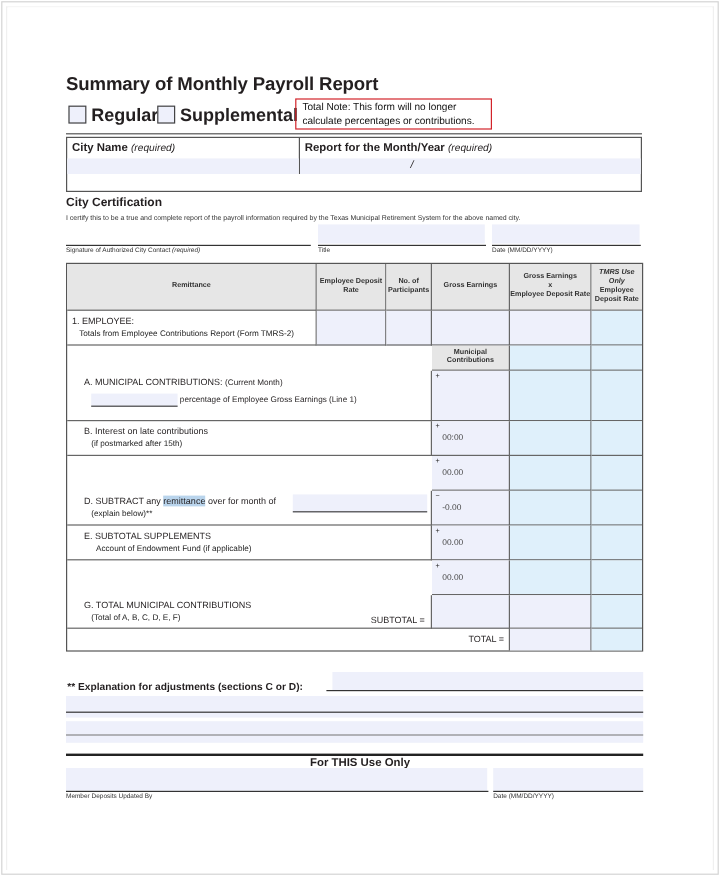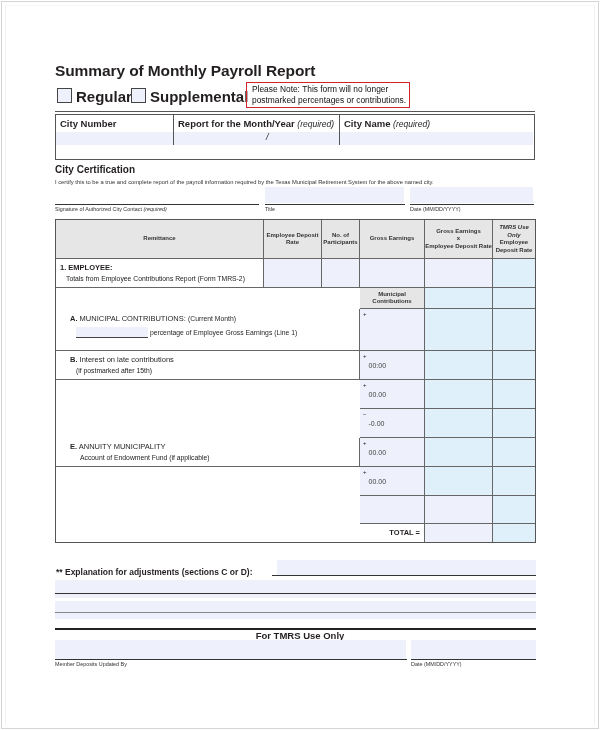--- a/index.html
+++ b/index.html
@@ -25,21 +25,21 @@
 
   .cert-title { left: 55px; top: 164px; font-size: 10px; font-weight: bold; }
   .cert-text { left: 55px; top: 179px; font-size: 5.8px; color: #333; }
   .sigline { border-top: 1px solid #333; }
   .tiny { font-size: 5.4px; color: #333; }
 
   .tbl { left: 55px; top: 219px; width: 481px; height: 324px; border: 1.5px solid #555; }
   .cell { position: absolute; border-right: 1px solid #666; border-bottom: 1px solid #666; }
   .hdr { background: #e6e6e6; font-size: 6px; font-weight: bold; display: flex; align-items: center; justify-content: center; text-align: center; line-height: 7.5px; color: #333; }
   .rl { font-size: 7.5px; line-height: 11px; padding: 4px 0 0 4px; }
-  .rl b { font-weight: bold; }
+  .rl b { font-weight: normal; }
   .sub { font-size: 6.8px; padding-left: 10px; display: block; color: #222; }
   .amt { font-size: 7px; color: #444; padding: 2px 0 0 3px; }
   .amt .sign { font-size: 6px; vertical-align: top; color: #222; }
   .amt .val { display: inline-block; margin-top: 9px; margin-left: 2px; }
   .hl { background: #b9d4ec; }
   .blankline { display: inline-block; border-bottom: 1px solid #444; vertical-align: bottom; }
 
   .expl { left: 56px; top: 567px; font-size: 8.5px; font-weight: bold; }
   .tmrs-title { left: 0; width: 600px; top: 630px; text-align: center; font-size: 9.5px; font-weight: bold; }
 </style>
@@ -50,44 +50,40 @@
 <div class="frame-inner"></div>
 
 <div class="abs title">Summary of Monthly Payroll Report</div>
 
 <div class="abs chk" style="left:57px;top:88px;"></div>
 <div class="abs chk-label" style="left:76px;top:88px;">Regular</div>
 <div class="abs chk" style="left:131px;top:88px;"></div>
 <div class="abs chk-label" style="left:150px;top:88px;">Supplemental</div>
 
 <div class="abs note">
-  <div>Please Note: This form will no longer</div>
-  <div>postmarked percentages or contributions.</div>
+  <div>Total Note: This form will no longer</div>
+  <div>calculate percentages or contributions.</div>
 </div>
 
 <div class="abs rule" style="left:55px;top:111px;width:480px;"></div>
 
 <div class="abs cityinfo">
   <div class="cityinfo-row">
-    <div class="cityinfo-cell" style="width:118px;">
-      <span>City Number</span>
-      <div class="abs fill" style="left:0;bottom:0;width:117px;height:13px;"></div>
+    <div class="cityinfo-cell" style="width:194px;">
+      <span>City Name</span>
+      <i>(required)</i>
+      <div class="abs fill" style="left:0;bottom:0;width:193px;height:13px;"></div>
     </div>
     <div class="cityinfo-cell" style="flex:1;">
       <span>Report for the Month/Year</span>
       <i>(required)</i>
       <div class="abs fill" style="left:0;bottom:0;width:100%;height:13px;">
         <span class="abs" style="left:92px;top:0px;font-size:9px;font-style:italic;font-weight:normal;">/</span>
       </div>
     </div>
-    <div class="cityinfo-cell" style="width:194px;">
-      <span>City Name</span>
-      <i>(required)</i>
-      <div class="abs fill" style="left:0;bottom:0;width:193px;height:13px;"></div>
-    </div>
   </div>
 </div>
 
 <div class="abs cert-title">City Certification</div>
 <div class="abs cert-text">I certify this to be a true and complete report of the payroll information required by the Texas Municipal Retirement System for the above named city.</div>
 
 <div class="abs fill" style="left:265px;top:187px;width:139px;height:16px;"></div>
 <div class="abs fill" style="left:410px;top:187px;width:123px;height:16px;"></div>
 <div class="abs sigline" style="left:55px;top:204px;width:204px;"></div>
 <div class="abs sigline" style="left:265px;top:204px;width:140px;"></div>
@@ -154,62 +150,74 @@
   </div>
   <div class="cell fill-blue" style="left:369px;top:131px;width:68px;height:29px;"></div>
   <div class="cell fill-blue" style="left:437px;top:131px;width:42px;height:29px;border-right:none;"></div>
 
   <div class="cell fill amt" style="left:304px;top:160px;width:65px;height:29px;">
     <span class="sign">+</span><span class="val">00.00</span>
   </div>
   <div class="cell fill-blue" style="left:369px;top:160px;width:68px;height:29px;"></div>
   <div class="cell fill-blue" style="left:437px;top:160px;width:42px;height:29px;border-right:none;"></div>
 
+  <div class="cell rl" style="left:0;top:189px;width:304px;height:29px;padding-left:14px;padding-top:3px;">
+    <b>D.</b>
+    <span>SUBTRACT any </span><span class="hl">remittance</span><span> over for month of</span>
+    <span class="sub" style="padding-left:6px;">(explain below)**</span>
+    <span class="abs blankline fill" style="left:188px;top:3px;width:112px;height:15px;"></span>
+  </div>
   <div class="cell fill amt" style="left:304px;top:189px;width:65px;height:29px;">
     <span class="sign">−</span><span class="val">-0.00</span>
   </div>
   <div class="cell fill-blue" style="left:369px;top:189px;width:68px;height:29px;"></div>
   <div class="cell fill-blue" style="left:437px;top:189px;width:42px;height:29px;border-right:none;"></div>
 
   <div class="cell rl" style="left:0;top:218px;width:304px;height:29px;padding-left:14px;padding-top:3px;">
     <b>E.</b>
-    <span>ANNUITY MUNICIPALITY</span>
+    <span>SUBTOTAL SUPPLEMENTS</span>
     <span class="sub" style="padding-left:10px;">Account of Endowment Fund  (if applicable)</span>
   </div>
   <div class="cell fill amt" style="left:304px;top:218px;width:65px;height:29px;">
     <span class="sign">+</span><span class="val">00.00</span>
   </div>
   <div class="cell fill-blue" style="left:369px;top:218px;width:68px;height:29px;"></div>
   <div class="cell fill-blue" style="left:437px;top:218px;width:42px;height:29px;border-right:none;"></div>
 
   <div class="cell fill amt" style="left:304px;top:247px;width:65px;height:29px;">
     <span class="sign">+</span><span class="val">00.00</span>
   </div>
   <div class="cell fill-blue" style="left:369px;top:247px;width:68px;height:29px;"></div>
   <div class="cell fill-blue" style="left:437px;top:247px;width:42px;height:29px;border-right:none;"></div>
 
+  <div class="cell rl" style="left:0;top:276px;width:304px;height:28px;padding-left:14px;padding-top:3px;">
+    <b>G.</b>
+    <span>TOTAL MUNICIPAL CONTRIBUTIONS</span>
+    <span class="sub" style="padding-left:6px;">(Total of A, B, C, D, E, F)</span>
+    <b class="abs" style="right:5px;top:15px;font-size:7.5px;">SUBTOTAL =</b>
+  </div>
   <div class="cell fill" style="left:304px;top:276px;width:65px;height:28px;"></div>
   <div class="cell fill" style="left:369px;top:276px;width:68px;height:28px;"></div>
   <div class="cell fill-blue" style="left:437px;top:276px;width:42px;height:28px;border-right:none;"></div>
 
   <div class="cell rl" style="left:304px;top:304px;width:65px;height:18px;padding-top:3px;text-align:right;padding-right:4px;border-bottom:none;">
     <b>TOTAL =</b>
   </div>
   <div class="cell fill" style="left:369px;top:304px;width:68px;height:18px;border-bottom:none;"></div>
   <div class="cell fill-blue" style="left:437px;top:304px;width:42px;height:18px;border-right:none;border-bottom:none;"></div>
 </div>
 
 <div class="abs fill" style="left:277px;top:560px;width:259px;height:15px;"></div>
 <div class="abs fill" style="left:55px;top:580px;width:481px;height:18px;"></div>
 <div class="abs fill" style="left:55px;top:601px;width:481px;height:18px;"></div>
 <div class="abs expl">**  Explanation for adjustments (sections C or D):</div>
 <div class="abs sigline" style="left:272px;top:575px;width:264px;"></div>
 <div class="abs sigline" style="left:55px;top:593px;width:481px;"></div>
 <div class="abs sigline" style="left:55px;top:612px;width:481px;border-top-color:#888;"></div>
 <div class="abs" style="left:55px;top:628px;width:481px;border-top:2px solid #222;"></div>
 
-<div class="abs tmrs-title">For TMRS Use Only</div>
+<div class="abs tmrs-title">For THIS Use Only</div>
 <div class="abs fill" style="left:55px;top:640px;width:351px;height:19px;"></div>
 <div class="abs fill" style="left:411px;top:640px;width:125px;height:19px;"></div>
 <div class="abs sigline" style="left:55px;top:659px;width:352px;"></div>
 <div class="abs sigline" style="left:411px;top:659px;width:125px;"></div>
 <div class="abs tiny" style="left:55px;top:661px;">Member Deposits Updated By</div>
 <div class="abs tiny" style="left:411px;top:661px;">Date (MM/DD/YYYY)</div>
 
 </body></html>

